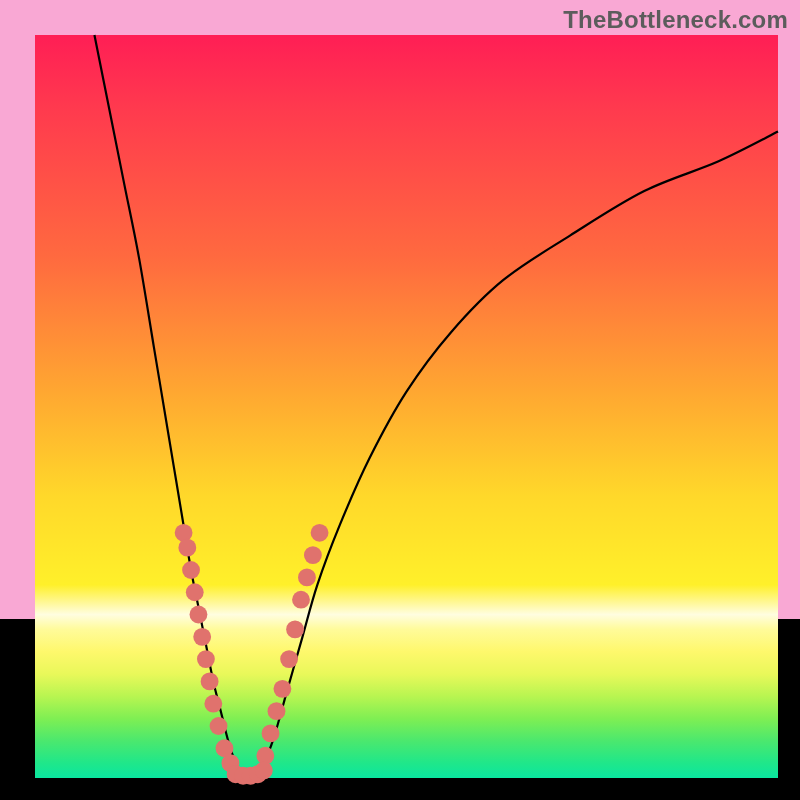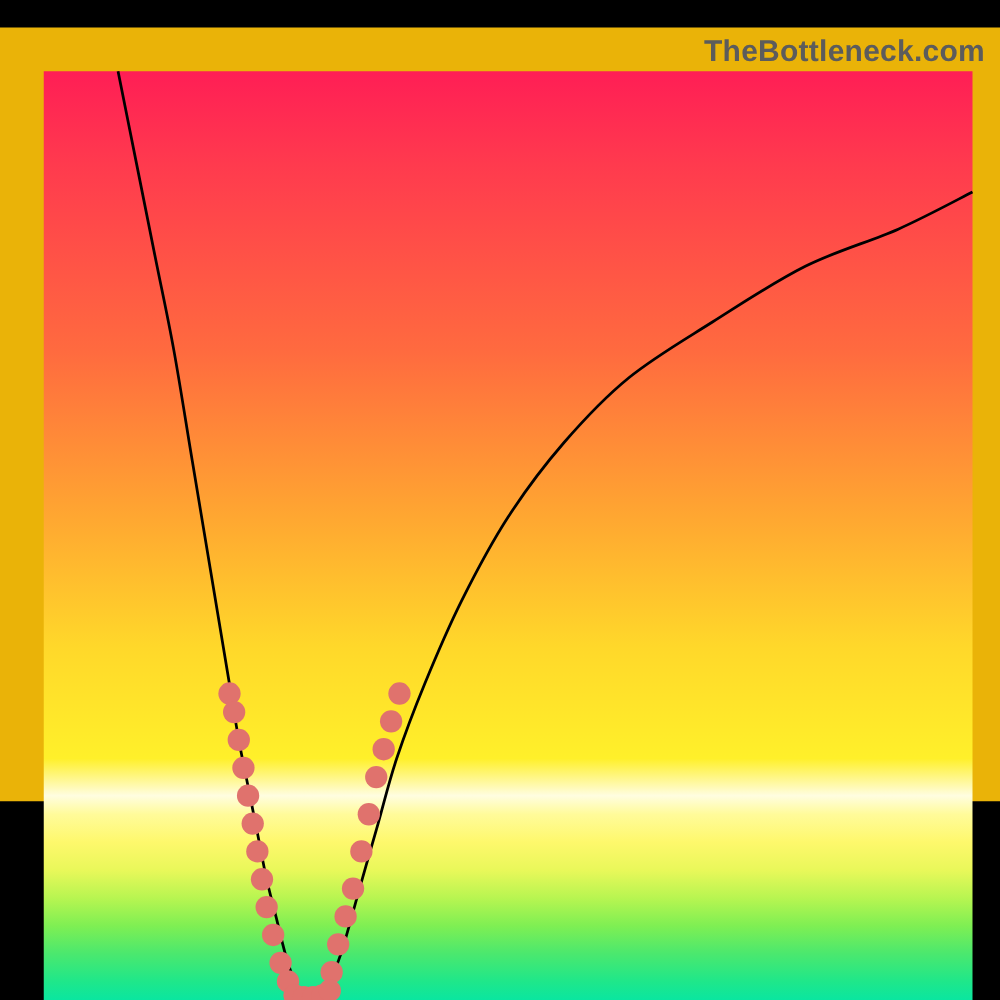--- a/index.html
+++ b/index.html
@@ -9,22 +9,21 @@
     height: 800px;
     background: #000;
     overflow: hidden;
   }
   .frame {
     position: absolute;
     left: 0;
     top: 0;
     width: 800px;
     height: 619px;
-    background: #eab308;
-    margin-top: 22px;
+    background: #f9a8d4;
   }
   .plot-area {
     position: absolute;
     left: 35px;
     top: 35px;
     width: 743px;
     height: 743px;
     
     background: linear-gradient(
       to bottom,

